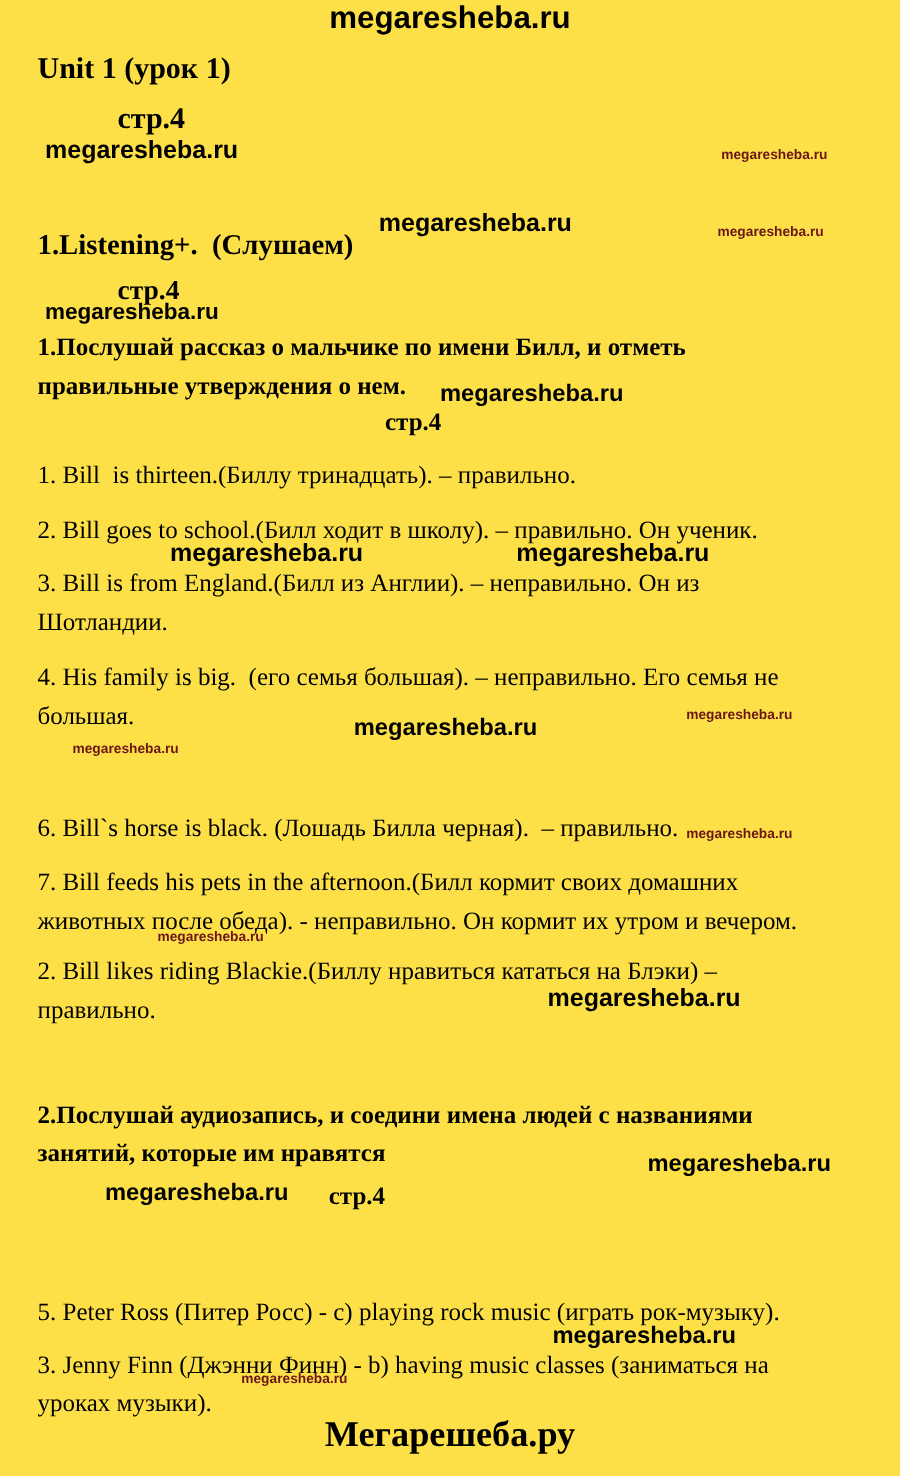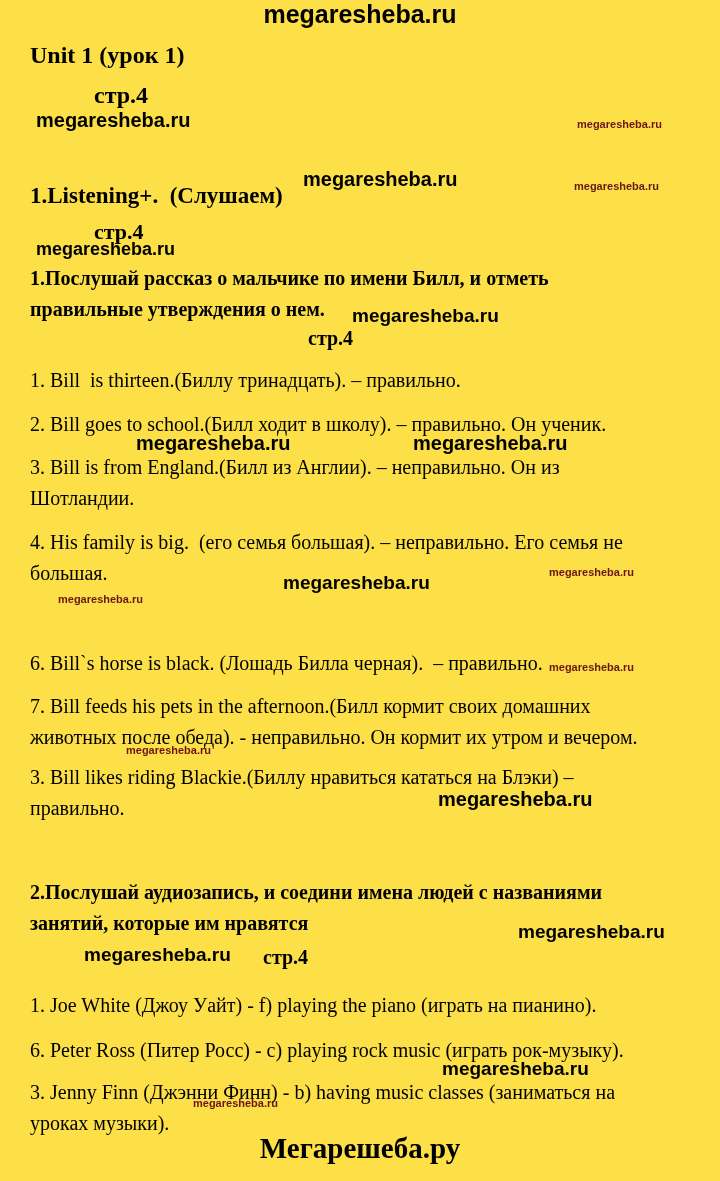--- a/index.html
+++ b/index.html
@@ -95,32 +95,31 @@
   <div class="t item i4">4. His family is big.  (его семья большая). – неправильно. Его семья не
 большая.</div>
   <div class="t wms s3">megaresheba.ru</div>
   <div class="t wmb b7">megaresheba.ru</div>
   <div class="t wms s4">megaresheba.ru</div>
   <div class="t item i6">6. Bill`s horse is black. (Лошадь Билла черная).  – правильно.</div>
   <div class="t wms s5">megaresheba.ru</div>
   <div class="t item i7">7. Bill feeds his pets in the afternoon.(Билл кормит своих домашних
 животных после обеда). - неправильно. Он кормит их утром и вечером.</div>
   <div class="t wms s6">megaresheba.ru</div>
-  <div class="t item i8">3. Bill likes riding Blackie.(Биллу нравиться кататься на Блэки) –
+  <div class="t item i8">2. Bill likes riding Blackie.(Биллу нравиться кататься на Блэки) –
 правильно.</div>
   <div class="t wmb b8">megaresheba.ru</div>
 
   <div class="t task t2">2.Послушай аудиозапись, и соедини имена людей с названиями
 занятий, которые им нравятся</div>
   <div class="t wmb b9">megaresheba.ru</div>
   <div class="t wmb b10">megaresheba.ru</div>
   <div class="t h-pref p4">стр.4</div>
 
-  <div class="t item j1">1. Joe White (Джоу Уайт) - f) playing the piano (играть на пианино).</div>
-  <div class="t item j2">6. Peter Ross (Питер Росс) - c) playing rock music (играть рок-музыку).</div>
+  <div class="t item j2">5. Peter Ross (Питер Росс) - c) playing rock music (играть рок-музыку).</div>
   <div class="t wmb b11">megaresheba.ru</div>
   <div class="t item j3">3. Jenny Finn (Джэнни Финн) - b) having music classes (заниматься на
 уроках музыки).</div>
   <div class="t wms s7">megaresheba.ru</div>
 
   <div class="t footer">Мегарешеба.ру</div>
 
 </div>
 
 </body></html>

